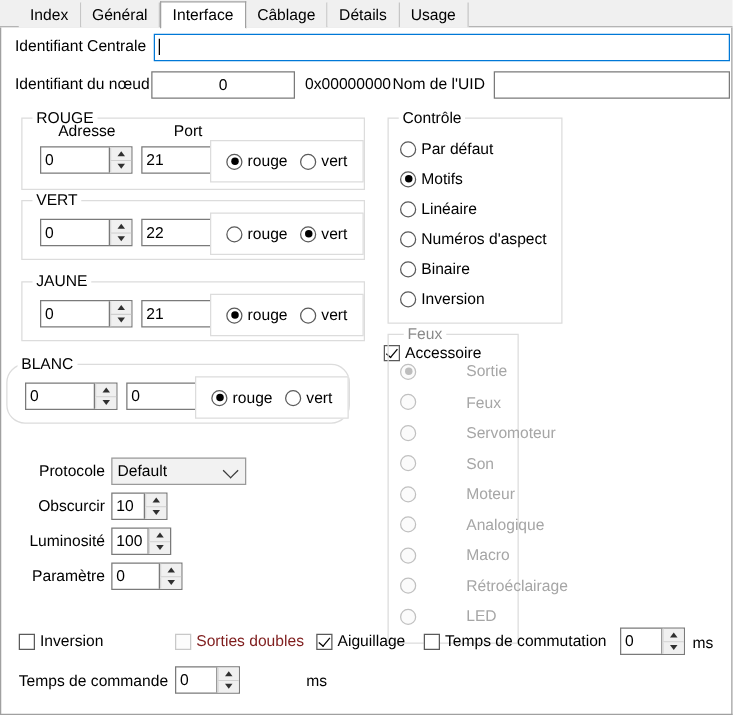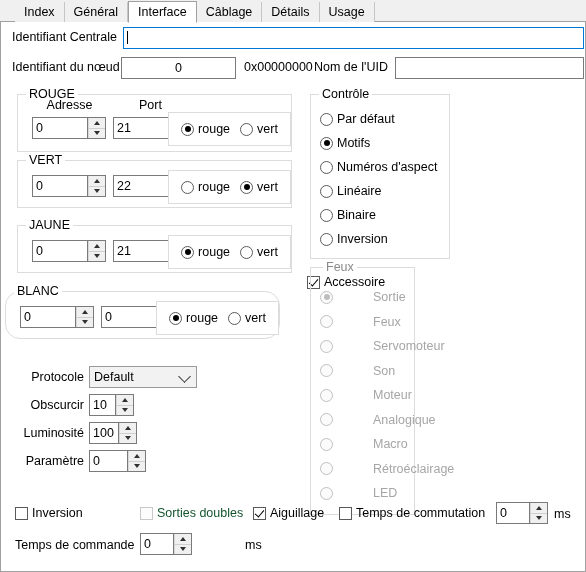--- a/index.html
+++ b/index.html
@@ -209,21 +209,21 @@
   .check.on .box::after {
     content: "";
     position: absolute;
     left: 3px; top: 0px;
     width: 4px; height: 8px;
     border: solid #000;
     border-width: 0 1.6px 1.6px 0;
     transform: rotate(40deg);
   }
   .check.disabled .box { border-color: #c8c8c8; background: #fcfcfc; }
-  .check.disabled .clabel { color: #14532d; }
+  .check.disabled .clabel { color: #7f1d1d; }
 
   
   .combo {
     border: 1px solid #9a9a9a;
     background: #f2f2f2;
     box-sizing: border-box;
     height: 22px;
     display: inline-flex;
     align-items: center;
     position: relative;
@@ -442,27 +442,27 @@
         </div>
         <div style="height: 24px; display: flex; align-items: center;">
           <span class="radio on">
             <span class="dot"></span>
             <span class="rlabel">Motifs</span>
           </span>
         </div>
         <div style="height: 24px; display: flex; align-items: center;">
           <span class="radio">
             <span class="dot"></span>
-            <span class="rlabel">Numéros d'aspect</span>
+            <span class="rlabel">Linéaire</span>
           </span>
         </div>
         <div style="height: 24px; display: flex; align-items: center;">
           <span class="radio">
             <span class="dot"></span>
-            <span class="rlabel">Linéaire</span>
+            <span class="rlabel">Numéros d'aspect</span>
           </span>
         </div>
         <div style="height: 24px; display: flex; align-items: center;">
           <span class="radio">
             <span class="dot"></span>
             <span class="rlabel">Binaire</span>
           </span>
         </div>
         <div style="height: 24px; display: flex; align-items: center;">
           <span class="radio">

